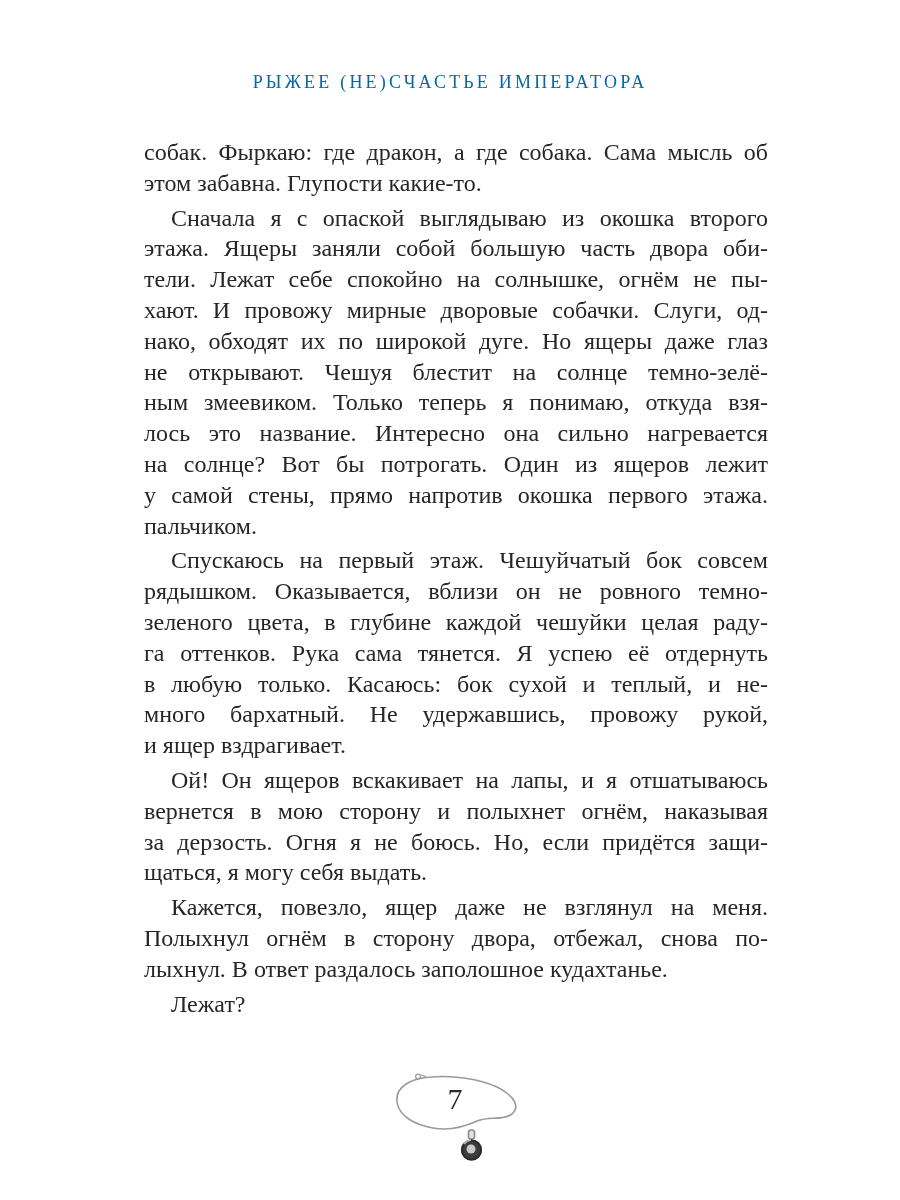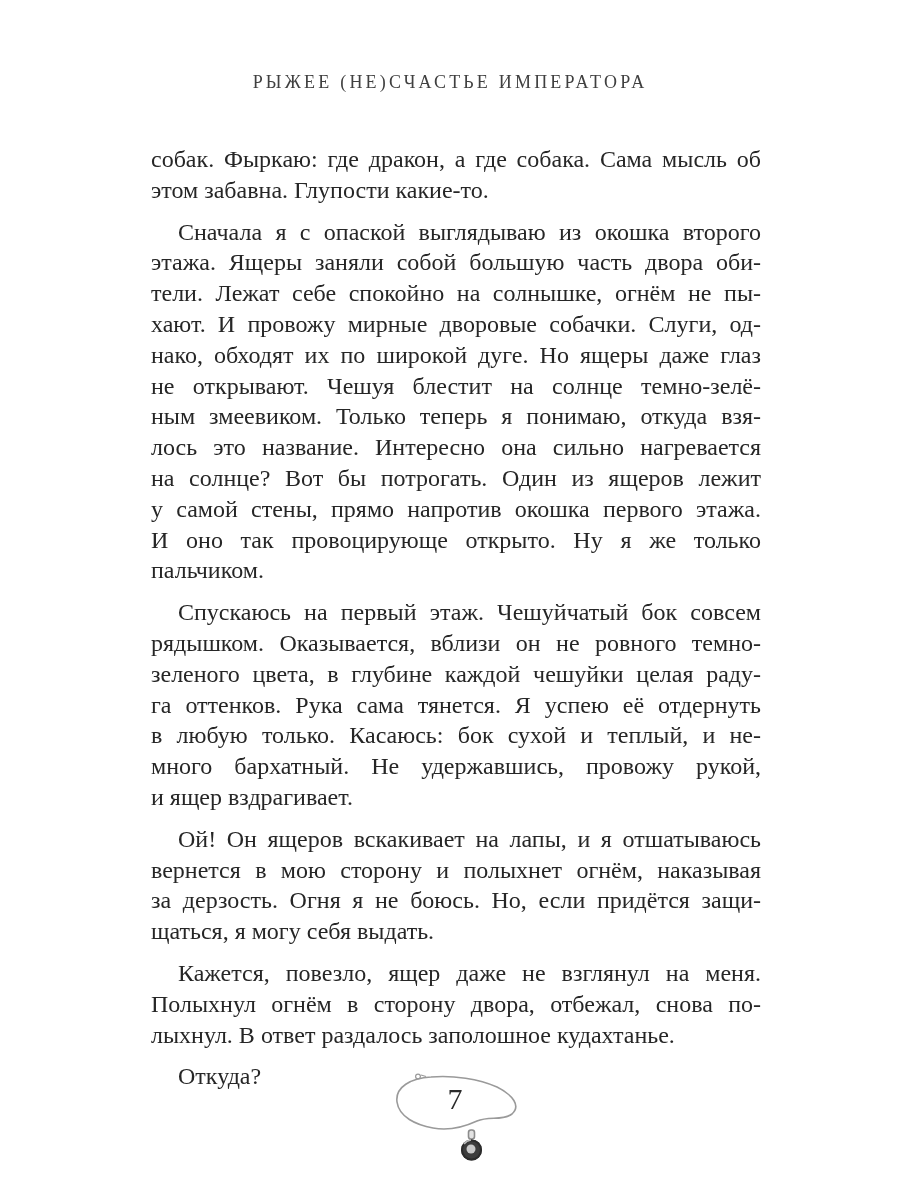--- a/index.html
+++ b/index.html
@@ -16,33 +16,33 @@
     font-family: "Liberation Serif", "DejaVu Serif", serif;
   }
   .running-head {
     position: absolute;
     top: 72px;
     left: 0;
     width: 100%;
     text-align: center;
     font-size: 18px;
     letter-spacing: 3.2px;
-    color: #404040;
+    color: #0369a1;
     font-weight: 400;
   }
   .text-block {
     position: absolute;
     top: 133px;
     left: 140px;
     width: 632px;
     color: #262626;
     font-size: 24px;
     line-height: 30.8px;
   }
-  .paragraph { margin: 11px; }
+  .paragraph { margin: 4px; }
   .line {
     text-align: justify;
     text-align-last: justify;
     text-justify: inter-word;
     height: 30.8px;
     overflow: hidden;
   }
   .line.last {
     text-align: center;
     text-align-last: left;
@@ -89,21 +89,20 @@
         <div class="line indent">Сначала я с опаской выглядываю из окошка второго</div>
         <div class="line">этажа. Ящеры заняли собой большую часть двора оби-</div>
         <div class="line">тели. Лежат себе спокойно на солнышке, огнём не пы-</div>
         <div class="line">хают. И провожу мирные дворовые собачки. Слуги, од-</div>
         <div class="line">нако, обходят их по широкой дуге. Но ящеры даже глаз</div>
         <div class="line">не открывают. Чешуя блестит на солнце темно-зелё-</div>
         <div class="line">ным змеевиком. Только теперь я понимаю, откуда взя-</div>
         <div class="line">лось это название. Интересно она сильно нагревается</div>
         <div class="line">на солнце? Вот бы потрогать. Один из ящеров лежит</div>
         <div class="line">у самой стены, прямо напротив окошка первого этажа.</div>
-        <div class="line">И оно так провоцирующе открыто. Ну я же только</div>
         <div class="line last">пальчиком.</div>
       </div>
       <div class="paragraph">
         <div class="line indent">Спускаюсь на первый этаж. Чешуйчатый бок совсем</div>
         <div class="line">рядышком. Оказывается, вблизи он не ровного темно-</div>
         <div class="line">зеленого цвета, в глубине каждой чешуйки целая раду-</div>
         <div class="line">га оттенков. Рука сама тянется. Я успею её отдернуть</div>
         <div class="line">в любую только. Касаюсь: бок сухой и теплый, и не-</div>
         <div class="line">много бархатный. Не удержавшись, провожу рукой,</div>
         <div class="line last">и ящер вздрагивает.</div>
@@ -113,21 +112,21 @@
         <div class="line">вернется в мою сторону и полыхнет огнём, наказывая</div>
         <div class="line">за дерзость. Огня я не боюсь. Но, если придётся защи-</div>
         <div class="line last">щаться, я могу себя выдать.</div>
       </div>
       <div class="paragraph">
         <div class="line indent">Кажется, повезло, ящер даже не взглянул на меня.</div>
         <div class="line">Полыхнул огнём в сторону двора, отбежал, снова по-</div>
         <div class="line last">лыхнул. В ответ раздалось заполошное кудахтанье.</div>
       </div>
       <div class="paragraph">
-        <div class="line indent last">Откуда?</div>
+        <div class="line indent last">Лежат?</div>
       </div>
     </div>
 
   <div class="footer-ornament">
     <svg width="160" height="102" viewBox="0 0 160 102" fill="none" xmlns="http://www.w3.org/2000/svg">
 
       <path d="M 12 38
                C 10 23, 26 14, 46 13
                C 68 11, 94 15, 112 23
                C 128 31, 136 42, 127 50

